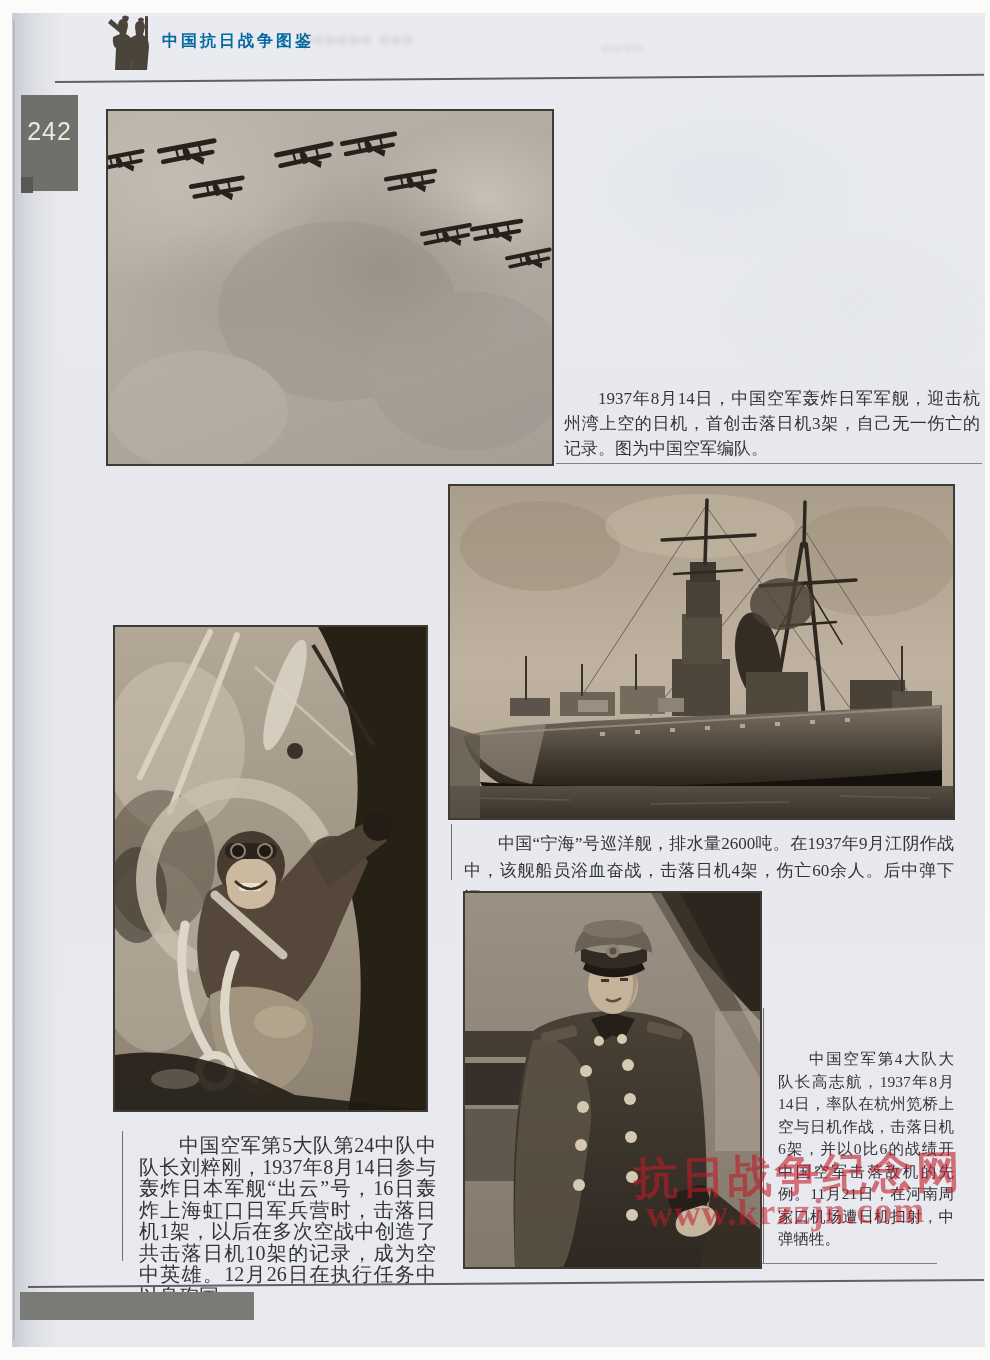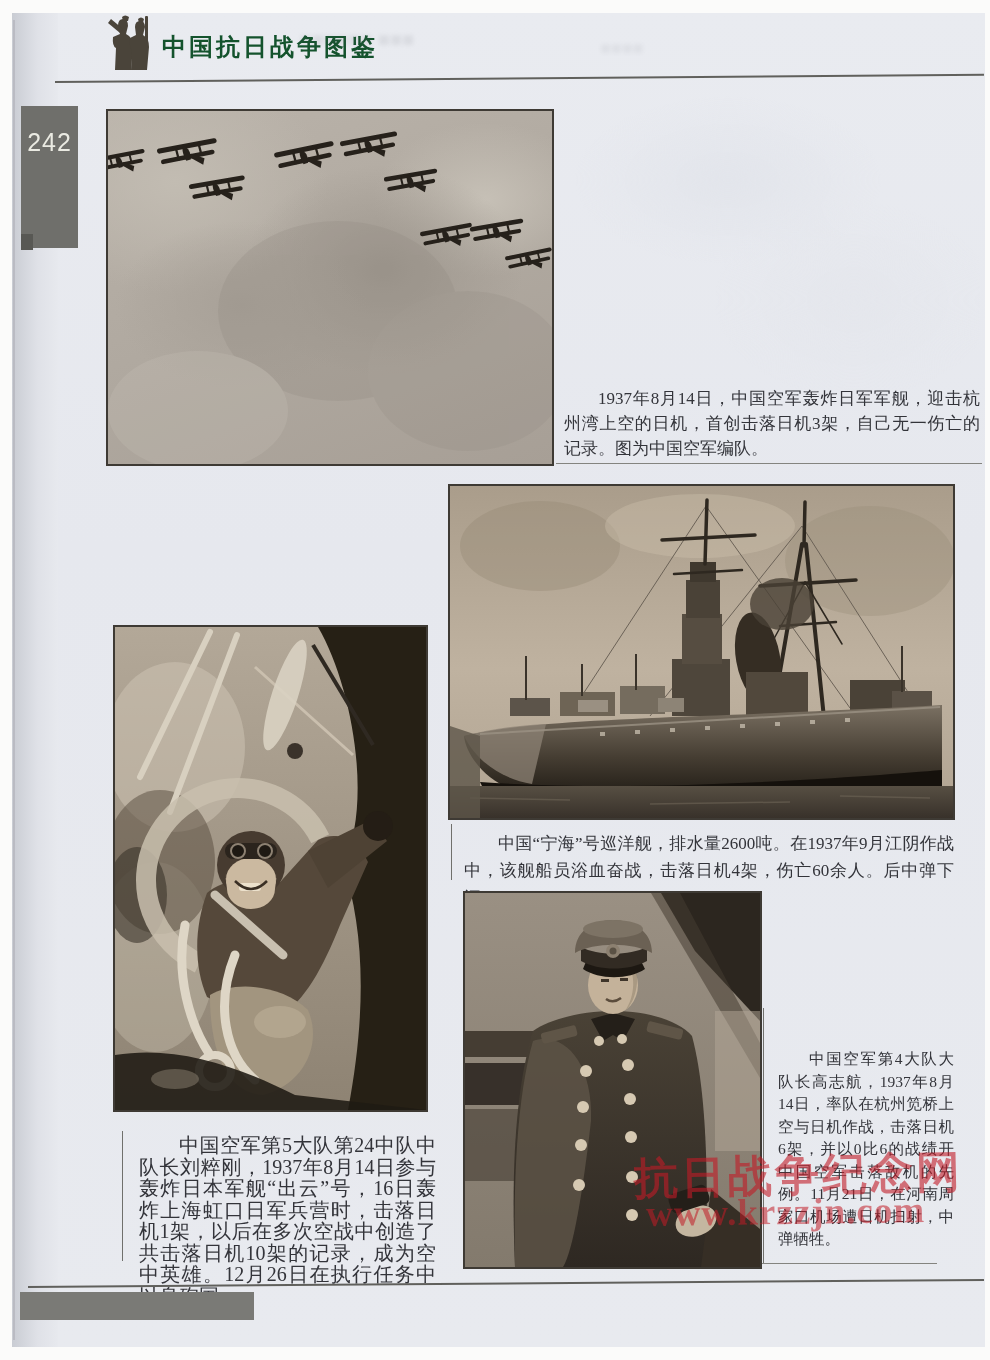--- a/index.html
+++ b/index.html
@@ -8,25 +8,25 @@
   .abs{position:absolute;}
   .page{left:12px;top:13px;width:973px;height:1334px;background:#e7e9ee;
         background:linear-gradient(180deg,#e9ebf0 0%,#e6e8ee 40%,#e8eaef 100%);}
   .spine{left:12px;top:13px;width:46px;height:1334px;
          background:linear-gradient(90deg,#c9ccd3 0%,#dfe1e7 55%,#e7e9ee 100%);}
   .edgeline{left:13px;top:20px;width:2px;height:1320px;background:#b2b4bb;opacity:.7;}
   .mottle{left:560px;top:90px;width:420px;height:300px;opacity:.5;pointer-events:none;
       background:radial-gradient(220px 120px at 40% 30%,#dde0e7 0%,rgba(221,224,231,0) 70%),
                  radial-gradient(200px 140px at 70% 70%,#e2e4ea 0%,rgba(226,228,234,0) 70%);}
   .hdr-title{left:162px;top:31px;font-family:"Liberation Sans",sans-serif;
-        font-weight:bold;font-size:24px;letter-spacing:3px;color:#14532d;}
+        font-weight:bold;font-size:16px;letter-spacing:3px;color:#0369a1;}
   .smudge{filter:blur(2px);opacity:.10;color:#5a5c66;font-weight:bold;
         font-family:"Liberation Sans",sans-serif;transform:scaleX(-1);}
   .rule{background:#60605c;}
-  .numbox{left:21px;top:95px;width:57px;height:142px;background:#6f6f6b;margin-top:11px;}
+  .numbox{left:21px;top:95px;width:57px;height:96px;background:#6f6f6b;}
   .numbox .notch{position:absolute;left:0;bottom:-2px;width:12px;height:16px;background:#585854;}
   .numtxt{position:absolute;left:0;top:22px;width:100%;text-align:center;
         font-family:"Liberation Sans",sans-serif;font-size:25px;color:#eaeae2;letter-spacing:1px;}
   .photo{overflow:hidden;border:2px solid #3e3a34;box-sizing:border-box;}
   .ph1{left:106px;top:109px;width:448px;height:357px;
        background:radial-gradient(180px 120px at 30% 55%,#a8a198 0%,rgba(168,161,152,0) 70%),
                   radial-gradient(200px 150px at 62% 45%,#9e978e 0%,rgba(158,151,142,0) 70%),
                   radial-gradient(160px 110px at 85% 25%,#c6c0b6 0%,rgba(198,192,182,0) 70%),
                   radial-gradient(220px 160px at 15% 20%,#c2bcb2 0%,rgba(194,188,178,0) 70%),
                   linear-gradient(160deg,#bab3aa 0%,#b0a9a0 50%,#a79f96 100%);}

